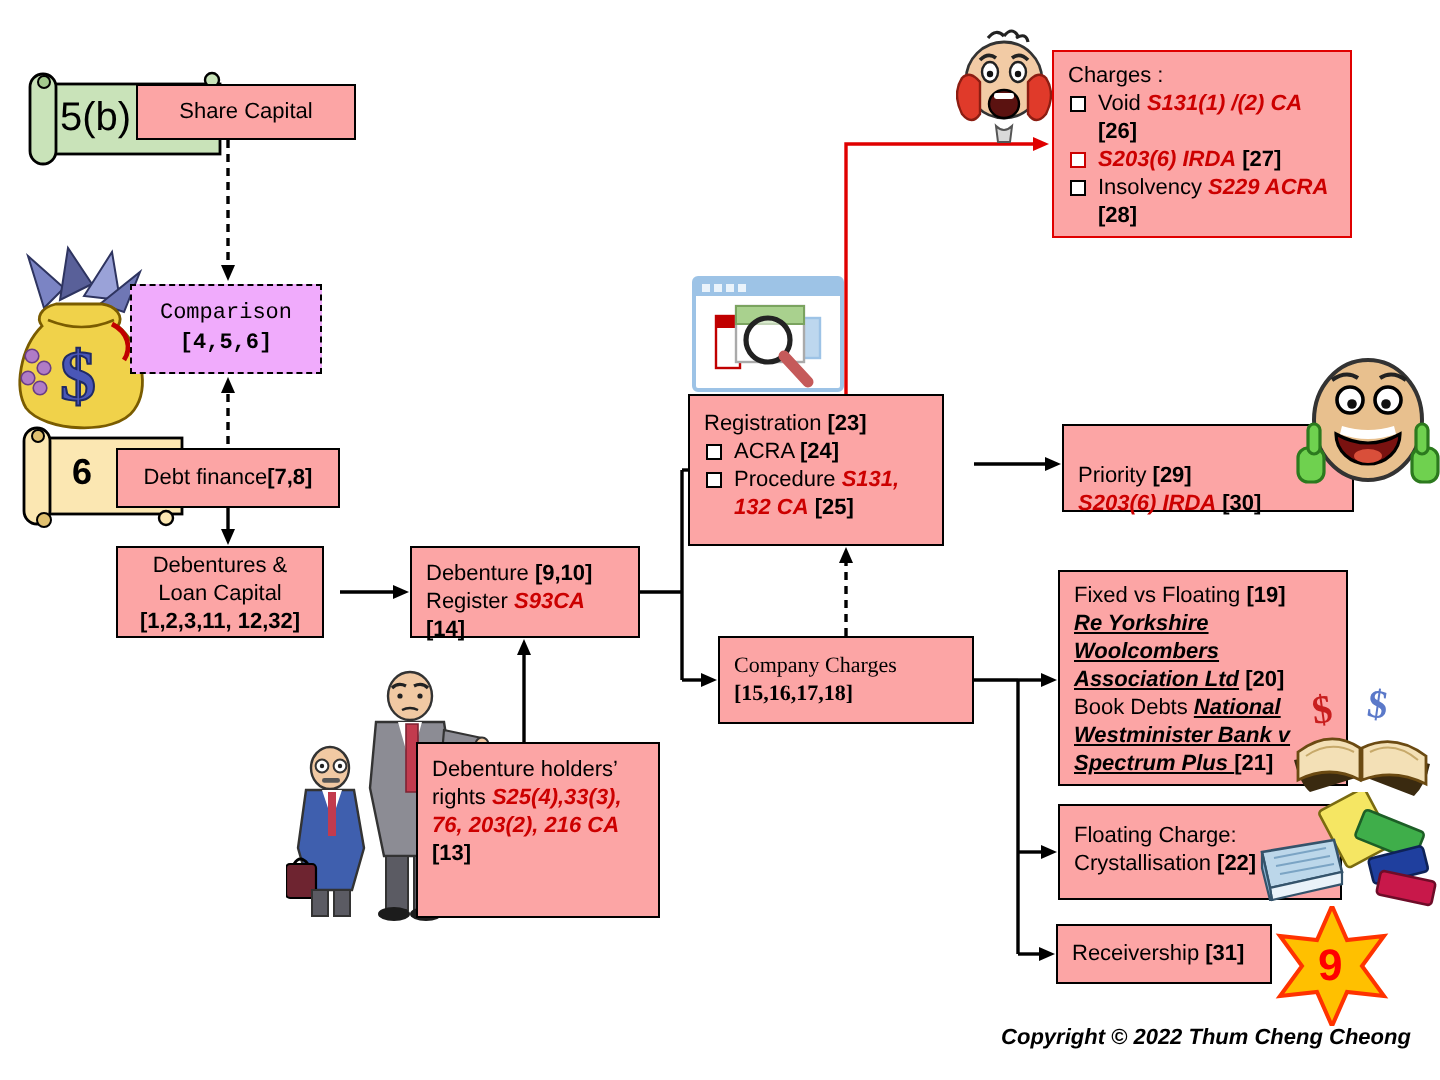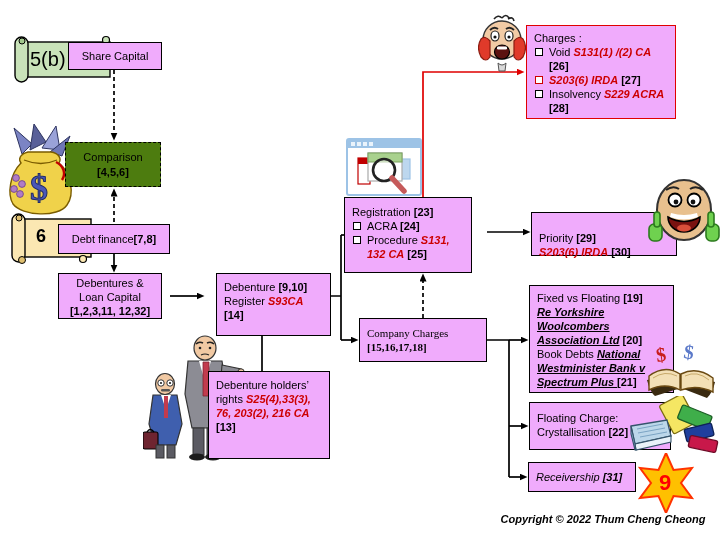--- a/index.html
+++ b/index.html
@@ -1,26 +1,26 @@
 <!DOCTYPE html>
 <html><head>
 <meta charset="utf-8">
 <style>
   * { margin:0; padding:0; box-sizing:border-box; }
   html,body { width:720px; height:540px; }
   body { font-family:"Liberation Sans", sans-serif; background:#fff; position:relative; overflow:hidden; color:#000; }
   .layer { position:absolute; left:0; top:0; width:720px; height:540px; }
   svg.connectors { z-index:1; pointer-events:none; }
-  .node { position:absolute; background:#f0abfc; border:1.6px solid #000; font-size:11px; line-height:1.28; z-index:2; }
+  .node { position:absolute; background:#fca5a5; border:1.6px solid #000; font-size:11px; line-height:1.28; z-index:2; }
   .center { display:flex; flex-direction:column; align-items:center; justify-content:center; text-align:center; }
   .pad { padding:4px 7px; }
   .b { font-weight:bold; }
   .statute { color:#cc0000; font-weight:bold; font-style:italic; }
   .case { font-weight:bold; font-style:italic; text-decoration:underline; }
-  .grayfill { background:#4d7c0f; border-style:dashed; border-width:1.8px; }
+  .grayfill { background:#f0abfc; border-style:dashed; border-width:1.8px;font-family:Liberation Mono, monospace; }
   .redbox { border-color:#e00000; border-width:1.6px; }
   .checkitem { position:relative; padding-left:15px; }
   .checkbox { position:absolute; left:1px; top:2.5px; width:8px; height:8px; border:1.7px solid #000; background:#fff; }
   .checkbox.red { border-color:#cc0000; }
   .icon { position:absolute; z-index:3; }
   .under { z-index:1; }
   .badge-label { position:absolute; z-index:3; font-weight:bold; }
   .copyright { position:absolute; left:488px; top:513px; width:230px; text-align:center; font-size:11px; font-style:italic; font-weight:bold; z-index:2; }
 </style>
 </head>
@@ -209,40 +209,40 @@
   </svg>
 </div>
 
 <div class="icon" style="left:635px; top:453px; width:62px; height:60px;">
   <svg width="62" height="60" viewBox="0 0 62 60">
     <polygon points="31,0 38.5,17 57,15 46,30 57,45 38.5,43 31,60 23.5,43 5,45 16,30 5,15 23.5,17" fill="#ffc000" stroke="#ff3300" stroke-width="2"></polygon>
   </svg>
   <div class="badge-label" style="left:24px; top:17px; font-size:22px; color:#ff0000;">9</div>
 </div>
 
-<div class="node center" style="left:68px; top:42px; width:94px; height:28px;">
+<div class="node center" style="left:68px; top:42px; width:110px; height:28px;">
   <span>Share Capital</span>
 </div>
 
 <div class="node center grayfill" style="left:65px; top:142px; width:96px; height:45px;">
   <span>Comparison</span>
   <span class="b">[4,5,6]</span>
 </div>
 
 <div class="node center" style="left:58px; top:224px; width:112px; height:30px; flex-direction:row;">
   <span>Debt finance </span>
   <span class="b">[7,8]</span>
 </div>
 
 <div class="node center pad" style="left:58px; top:273px; width:104px; height:46px; display:block; text-align:center; padding-top:2px;">
   <span>Debentures &amp; Loan Capital </span>
   <span class="b">[1,2,3,11, 12,32]</span>
 </div>
 
-<div class="node pad" style="left:205px; top:273px; width:115px; height:63px; padding-top:6px;margin-left:11px;">
+<div class="node pad" style="left:205px; top:273px; width:115px; height:46px; padding-top:6px;">
   <div>
     <span>Debenture </span><span class="b">[9,10]</span>
   </div>
   <div>
     <span>Register </span><span class="statute">S93CA</span><span class="b"> [14]</span>
   </div>
 </div>
 
 <div class="node pad" style="left:208px; top:371px; width:122px; height:88px; padding-top:6px;">
   <span>Debenture holders’ rights </span><span class="statute">S25(4),33(3), 76, 203(2), 216 CA</span><span class="b"> [13]</span>
@@ -295,17 +295,17 @@
 <div class="node pad" style="left:529px; top:285px; width:145px; height:108px; padding-top:5px;">
   <span>Fixed vs Floating </span><span class="b">[19]</span><br>
   <span class="case">Re Yorkshire Woolcombers Association Ltd</span><span class="b"> [20]</span><br>
   <span>Book Debts </span><span class="case">National Westminister Bank v Spectrum Plus </span><span class="b"> [21]</span>
 </div>
 
 <div class="node pad" style="left:529px; top:402px; width:142px; height:48px; padding-top:8px;">
   <span>Floating Charge: Crystallisation </span><span class="b">[22]</span>
 </div>
 
-<div class="node pad" style="left:528px; top:462px; width:108px; height:30px; padding-top:7px;font-style:italic;">
+<div class="node pad" style="left:528px; top:462px; width:108px; height:30px; padding-top:7px;">
   <span>Receivership </span><span class="b">[31]</span>
 </div>
 
 <div class="copyright">Copyright © 2022 Thum Cheng Cheong</div>
 
 </body></html>

